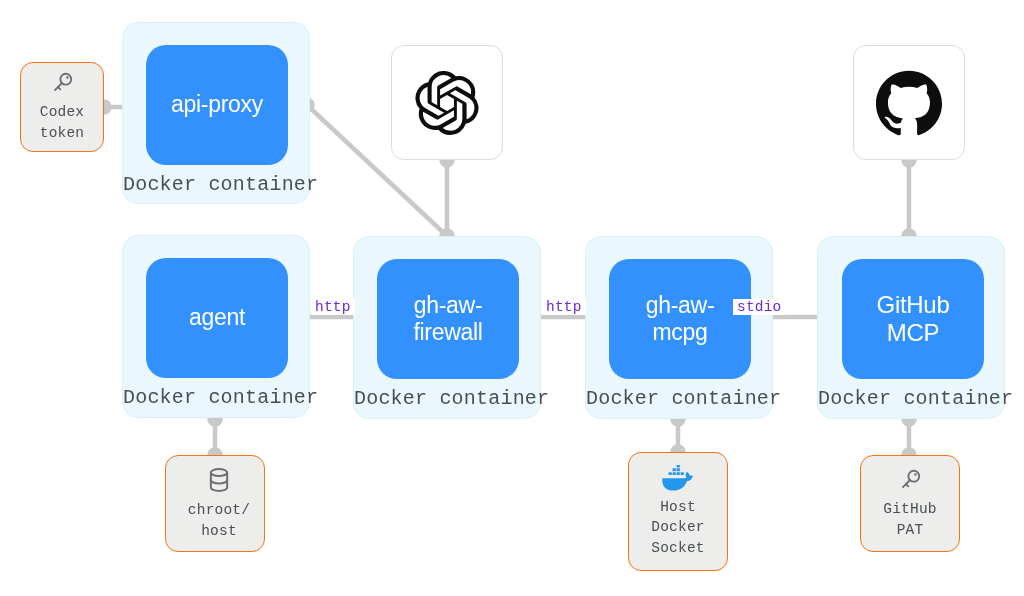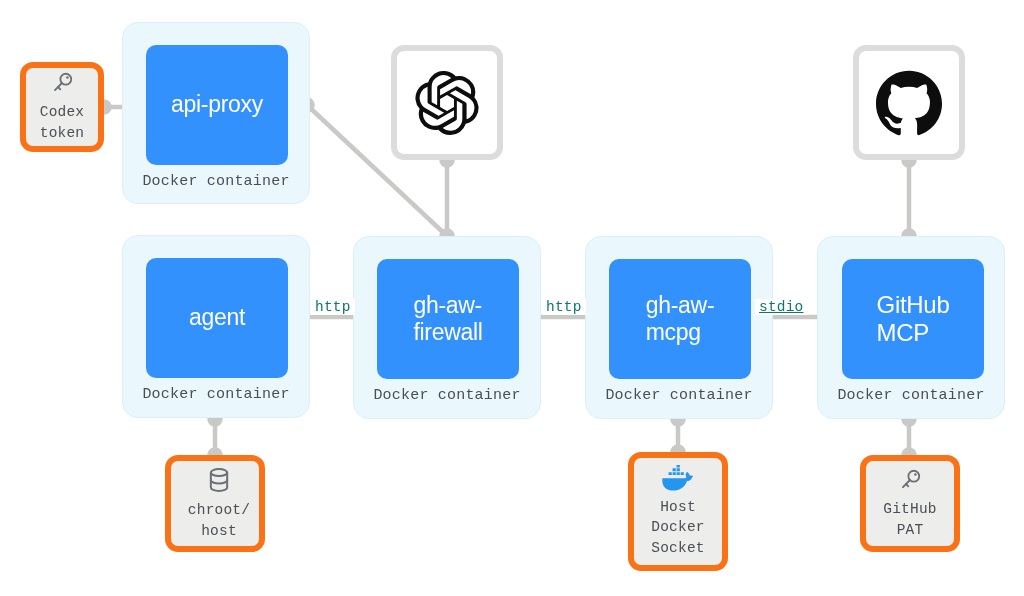--- a/index.html
+++ b/index.html
@@ -19,47 +19,48 @@
   .dcard{
     position:absolute;
     background:#eaf8fe;
     border:1px solid #d9f0fb;
     border-radius:16px;
     box-sizing:border-box;
   }
   .dcard .svc{
     position:absolute;
     background:#3291fc;
-    border-radius:10px;
+    border-radius:20px;
     display:flex;align-items:center;justify-content:center;
+    text-align:center;
     color:#ffffff;
     font-family:"Liberation Sans",sans-serif;
     font-size:23px;
     line-height:1.18;
     letter-spacing:-0.3px;
     box-sizing:border-box;
     padding:16px;
   }
   .dcard .svc.big{font-size:24px;}
   .dcard .caption{
     position:absolute;
     left:0;right:0;
     text-align:center;
     font-family:"Liberation Mono","DejaVu Sans Mono",monospace;
-    font-size:15px;
+    font-size:20px;
     color:#4a4f55;
     letter-spacing:0.2px;
     white-space:nowrap;
   }
 
   
   .gbox{
     position:absolute;
     background:#ededeb;
-    border:6px solid #f97316;
+    border:1px solid #f97316;
     border-radius:13px;
     box-sizing:border-box;
     display:flex;
     flex-direction:column;
     align-items:center;
     justify-content:center;
     gap:6px;
   }
   .gbox.white{background:#ffffff;border-color:#dcdcdc;}
   .gbox .glabel{
@@ -71,21 +72,21 @@
     white-space:pre-line;
     letter-spacing:0.2px;
   }
   .gbox .gicon{display:flex;align-items:center;justify-content:center;}
 
   
   .elabel{
     position:absolute;
     font-family:"Liberation Mono","DejaVu Sans Mono",monospace;
     font-size:14.5px;
-    color:#0f766e;
+    color:#6d28d9;
     background:#ffffff;
     padding:0 4px;
     letter-spacing:0.2px;
     white-space:nowrap;
   }
 </style>
 </head>
 <body>
 
 <div id="stage">
@@ -207,21 +208,21 @@
   </div>
 
   <div class="dcard" style="left:817px;top:236px;width:188px;height:183px;">
     <div class="svc big" style="left:24px;top:22px;width:142px;height:120px;white-space:pre-line;">GitHub
 MCP</div>
     <div class="caption" style="top:150px;">Docker container</div>
   </div>
 
   <div class="elabel" style="left:311px;top:299px;">http</div>
   <div class="elabel" style="left:542px;top:299px;">http</div>
-  <div class="elabel" style="left:755px;top:299px;text-decoration:underline;">stdio</div>
+  <div class="elabel" style="left:733px;top:299px;">stdio</div>
 
   <div class="gbox" style="left:165px;top:455px;width:100px;height:97px;padding-left:8px;">
     <span class="gicon">
       <svg width="28" height="28" viewBox="0 0 24 24" fill="none" stroke="#6b7076" stroke-width="1.7" stroke-linecap="round" stroke-linejoin="round">
         <ellipse cx="12" cy="5.6" rx="7" ry="3"></ellipse>
         <path d="M5 5.6v12.8c0 1.66 3.13 3 7 3s7-1.34 7-3V5.6"></path>
         <path d="M5 12c0 1.66 3.13 3 7 3s7-1.34 7-3"></path>
       </svg>
     </span>
     <span class="glabel">chroot/

